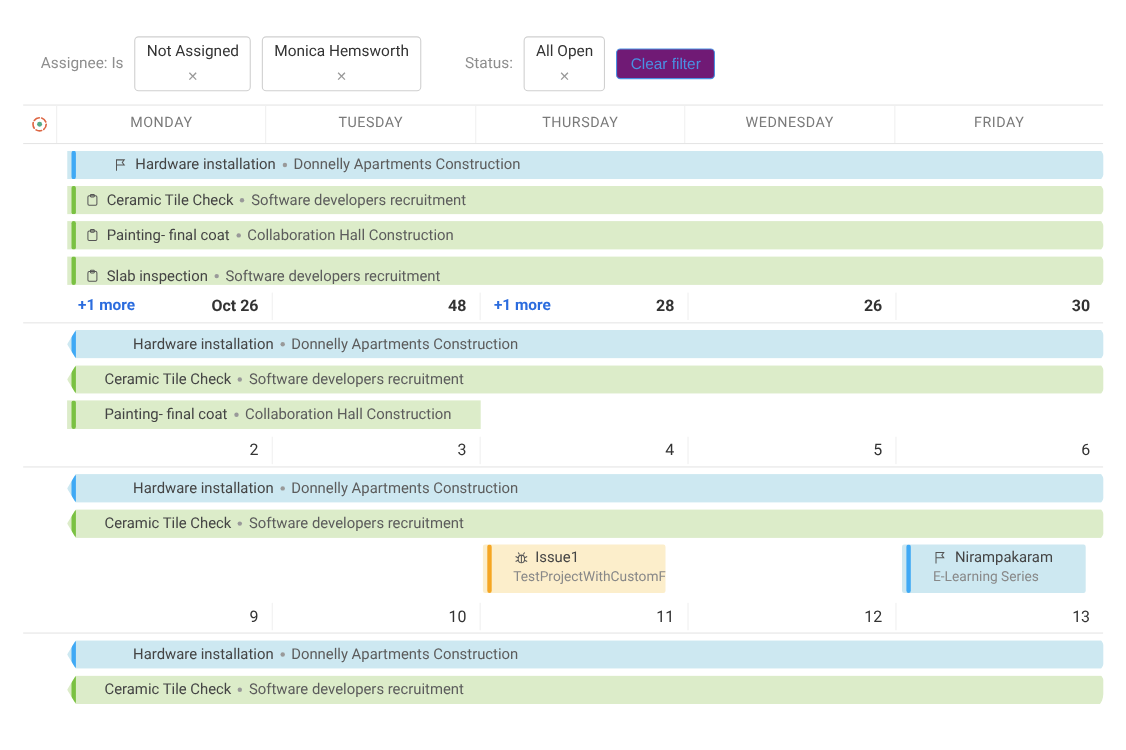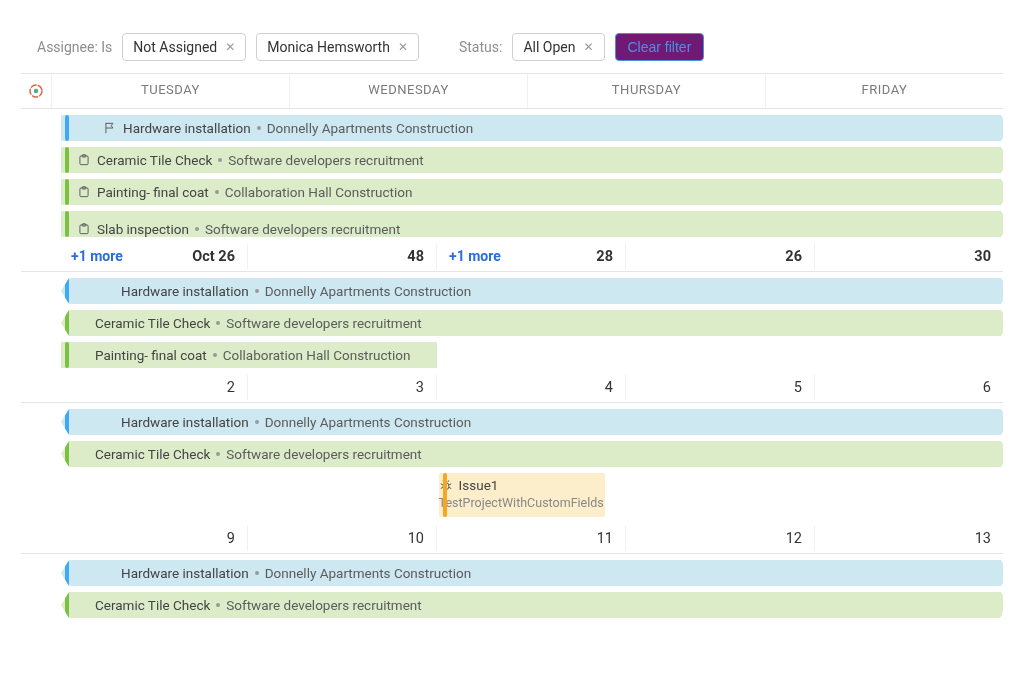--- a/index.html
+++ b/index.html
@@ -32,20 +32,21 @@
     display: inline-flex;
     align-items: center;
     gap: 8px;
     border: 1px solid #d0d0d0;
     border-radius: 4px;
     padding: 5px 10px;
     background: #fff;
     font-size: 14px;
     color: #333;
     cursor: pointer;
+    flex-direction: column;
   }
   .chip-x {
     color: #999;
     font-size: 12px;
   }
   .clear-filter {
     border: 1px solid #4a90e2;
     color: #4a90e2;
     border-radius: 4px;
     padding: 5px 12px;
@@ -140,21 +141,21 @@
   .pos-row {
     position: relative;
     height: 48px;
     margin: 2px 0 4px 0;
   }
   .pos-event {
     position: absolute;
     top: 0;
     height: 44px;
     border-radius: 2px;
-    padding: 4px 8px 4px 0;
+    padding: 4px 8px 4px 28px;
     box-sizing: border-box;
     overflow: hidden;
   }
   .pos-event .stripe { left: 4px; }
   .pos-title { font-size: 13.5px; color: #444; display: flex; align-items: center; }
   .pos-sub { font-size: 12.5px; color: #888; margin-top: 2px; }
   svg { display: inline-block; }
 </style>
 </head>
 <body>
@@ -180,23 +181,24 @@
     <button class="clear-filter">Clear filter</button>
   </div>
 
   <div class="day-header-row">
     <div class="gear-cell">
       <svg class="gear-icon-svg" viewBox="0 0 24 24">
         <circle cx="12" cy="12" r="8" fill="none" stroke="#d64" stroke-width="2" stroke-dasharray="7 3" stroke-linecap="round"></circle>
         <circle cx="12" cy="12" r="3" fill="#5a8"></circle>
       </svg>
     </div>
+    <div class="day-header">MONDAY</div>
     <div class="day-header">TUESDAY</div>
+    <div class="day-header">THURSDAY</div>
     <div class="day-header">WEDNESDAY</div>
-    <div class="day-header">THURSDAY</div>
     <div class="day-header">FRIDAY</div>
   </div>
 
   <div class="calendar-body" id="calendar-body">
       <div class="week-block">
         <div class="event-area">
           <div class="event-bar ev-blue ev-arrow-right" style="margin-left: 40px; width: 948px;">
             <span class="stripe"></span>
             <span style="padding-left:6px; display:flex; align-items:center;">
               <span class="ev-icon">
@@ -320,20 +322,32 @@
                 <span class="ev-icon">
                   <svg width="14" height="14" viewBox="0 0 24 24">
                     <ellipse cx="12" cy="14" rx="5" ry="6" fill="none" stroke="#555" stroke-width="1.6"></ellipse>
                     <path fill="none" stroke="#555" stroke-width="1.6" d="M12 8 L12 20 M7 12 L3 10 M17 12 L21 10 M7 16 L3 18 M17 16 L21 18 M9 7 L7 4 M15 7 L17 4"></path>
                   </svg>
                 </span>
                 <span>Issue1</span>
               </div>
               <div class="pos-sub">TestProjectWithCustomFields</div>
             </div>
+            <div class="pos-event ev-blue" style="left: 799.2px; width: 166.8px;">
+              <span class="stripe"></span>
+              <div class="pos-title">
+                <span class="ev-icon">
+                  <svg width="14" height="14" viewBox="0 0 24 24">
+                    <path fill="none" stroke="#555" stroke-width="1.6" d="M5 3 L5 21 M5 4 L17 4 L14 8 L17 12 L5 12"></path>
+                  </svg>
+                </span>
+                <span>Nirampakaram</span>
+              </div>
+              <div class="pos-sub">E-Learning Series</div>
+            </div>
           </div>
         </div>
         <div class="date-row" style="padding-left: 30px;">
           <div class="date-cell"><span>9</span></div>
           <div class="date-cell"><span>10</span></div>
           <div class="date-cell"><span>11</span></div>
           <div class="date-cell"><span>12</span></div>
           <div class="date-cell"><span>13</span></div>
         </div>
       </div>

